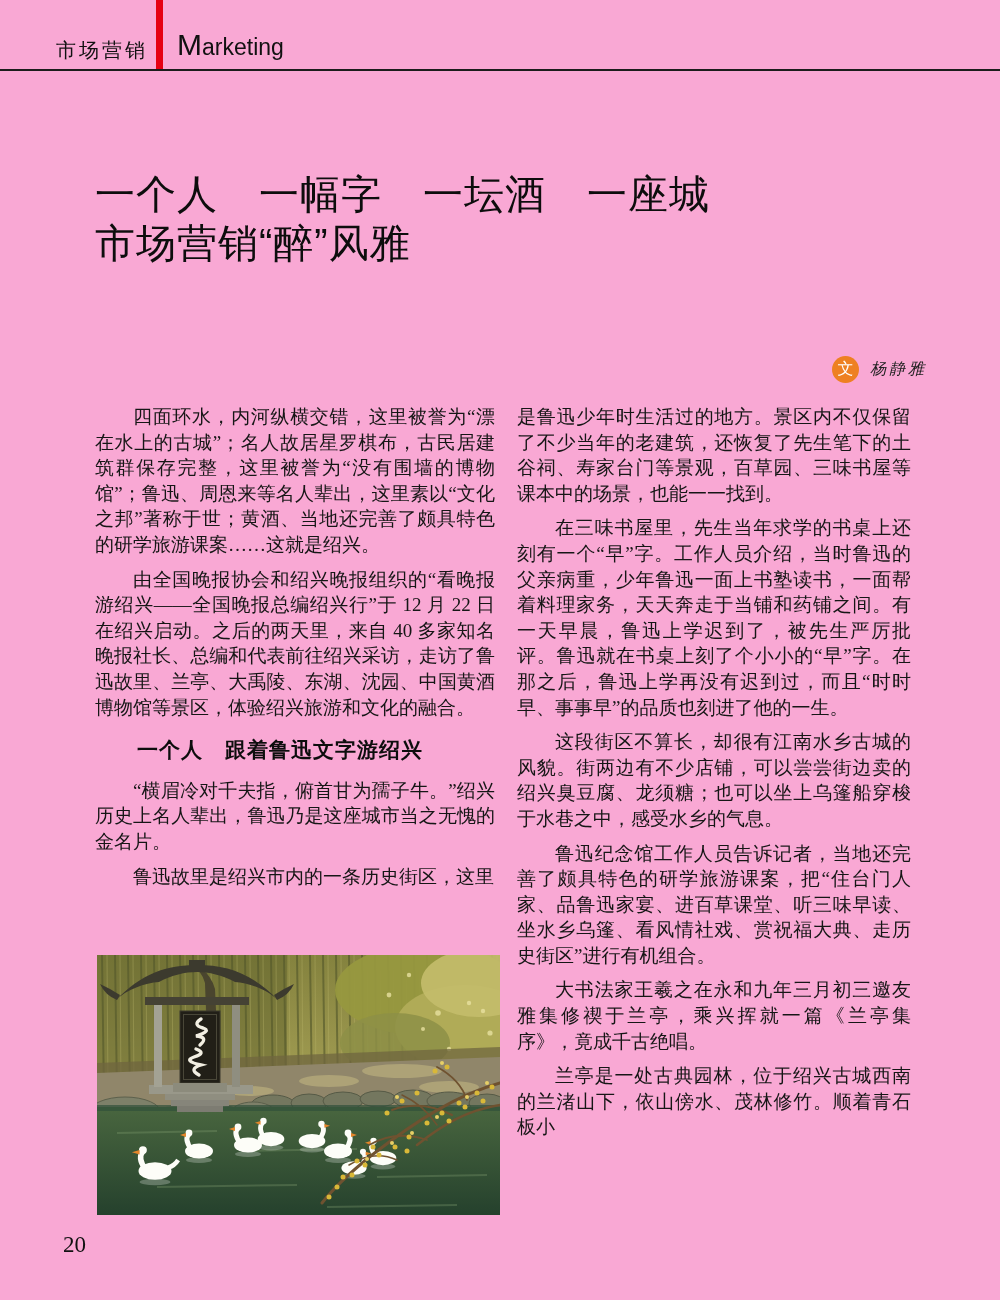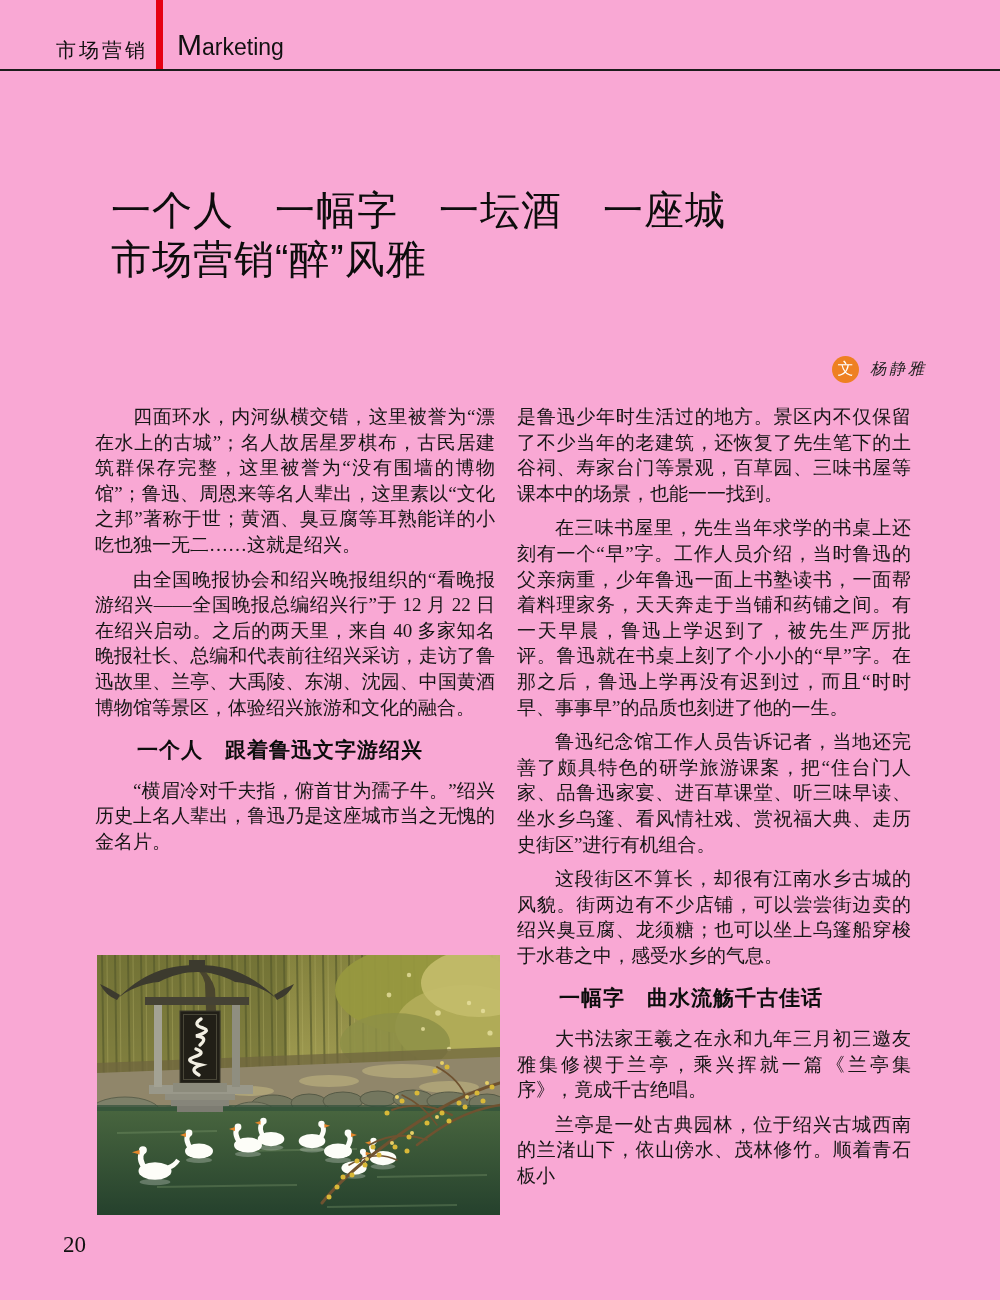--- a/index.html
+++ b/index.html
@@ -50,35 +50,36 @@
 </head>
 <body>
 
 <div class="page">
 
   <div class="header-cn">市场营销</div>
   <div class="header-bar" style="background:#e60012;"></div>
   <div class="header-en"><span class="en-initial">M</span><span class="en-rest">arketing</span></div>
   <div class="header-rule"></div>
 
-  <h1 class="title" style="margin:16px;">
+  <h1 class="title" style="margin:0;">
     <div>一个人　一幅字　一坛酒　一座城</div>
     <div>市场营销“醉”风雅</div>
   </h1>
 
   <div class="byline">
     <span class="byline-badge" style="background:#ee8022;">文</span>
     <span class="byline-author">杨静雅</span>
   </div>
 
   <div class="col col-left">
-    <p class="indent">四面环水，内河纵横交错，这里被誉为“漂在水上的古城”；名人故居星罗棋布，古民居建筑群保存完整，这里被誉为“没有围墙的博物馆”；鲁迅、周恩来等名人辈出，这里素以“文化之邦”著称于世；黄酒、臭豆腐等耳熟能详的小吃也独一无二……这就是绍兴。</p>
+    <p class="indent">四面环水，内河纵横交错，这里被誉为“漂在水上的古城”；名人故居星罗棋布，古民居建筑群保存完整，这里被誉为“没有围墙的博物馆”；鲁迅、周恩来等名人辈出，这里素以“文化之邦”著称于世；黄酒、当地还完善了颇具特色的研学旅游课案……这就是绍兴。</p>
     <p class="indent">由全国晚报协会和绍兴晚报组织的“看晚报游绍兴——全国晚报总编绍兴行”于 12 月 22 日在绍兴启动。之后的两天里，来自 40 多家知名晚报社长、总编和代表前往绍兴采访，走访了鲁迅故里、兰亭、大禹陵、东湖、沈园、中国黄酒博物馆等景区，体验绍兴旅游和文化的融合。</p>
     <h2>一个人　跟着鲁迅文字游绍兴</h2>
     <p class="indent">“横眉冷对千夫指，俯首甘为孺子牛。”绍兴历史上名人辈出，鲁迅乃是这座城市当之无愧的金名片。</p>
+    <p class="indent">鲁迅故里是绍兴市内的一条历史街区，这里</p>
   </div>
 
   <figure class="photo">
     <svg viewBox="0 0 403 260" width="403" height="260" xmlns="http://www.w3.org/2000/svg">
       <defs>
         <linearGradient id="gTrees" x1="0" y1="0" x2="0" y2="1">
           <stop offset="0" stop-color="#84823e"></stop>
             <stop offset="1" stop-color="#aaa458"></stop>
         </linearGradient>
         <linearGradient id="gWater" x1="0" y1="0" x2="0" y2="1">
@@ -272,22 +273,21 @@
           <circle cx="270" cy="204" r="2"></circle>
         <circle cx="345" cy="108" r="2"></circle>
           <circle cx="300" cy="142" r="2"></circle>
       </g>
     </svg>
   </figure>
 
   <div class="col col-right">
     <p>是鲁迅少年时生活过的地方。景区内不仅保留了不少当年的老建筑，还恢复了先生笔下的土谷祠、寿家台门等景观，百草园、三味书屋等课本中的场景，也能一一找到。</p>
     <p class="indent">在三味书屋里，先生当年求学的书桌上还刻有一个“早”字。工作人员介绍，当时鲁迅的父亲病重，少年鲁迅一面上书塾读书，一面帮着料理家务，天天奔走于当铺和药铺之间。有一天早晨，鲁迅上学迟到了，被先生严厉批评。鲁迅就在书桌上刻了个小小的“早”字。在那之后，鲁迅上学再没有迟到过，而且“时时早、事事早”的品质也刻进了他的一生。</p>
+    <p class="indent">这段街区不算长，却很有江南水乡古城的风貌。街两边有不少店铺，可以尝尝街边卖的绍兴臭豆腐、龙须糖；也可以坐上乌篷船穿梭于水巷之中，感受水乡的气息。</p>
     <p class="indent">鲁迅纪念馆工作人员告诉记者，当地还完善了颇具特色的研学旅游课案，把“住台门人家、品鲁迅家宴、进百草课堂、听三味早读、坐水乡乌篷、看风情社戏、赏祝福大典、走历史街区”进行有机组合。</p>
-    <p class="indent">这段街区不算长，却很有江南水乡古城的风貌。街两边有不少店铺，可以尝尝街边卖的绍兴臭豆腐、龙须糖；也可以坐上乌篷船穿梭于水巷之中，感受水乡的气息。</p>
-    <h2>一幅字　曲水流觞千古佳话</h2>
     <p class="indent">大书法家王羲之在永和九年三月初三邀友雅集修禊于兰亭，乘兴挥就一篇《兰亭集序》，竟成千古绝唱。</p>
     <p class="indent">兰亭是一处古典园林，位于绍兴古城西南的兰渚山下，依山傍水、茂林修竹。顺着青石板小</p>
   </div>
 
   <div class="page-number">20</div>
 
 </div>
 
 </body></html>

